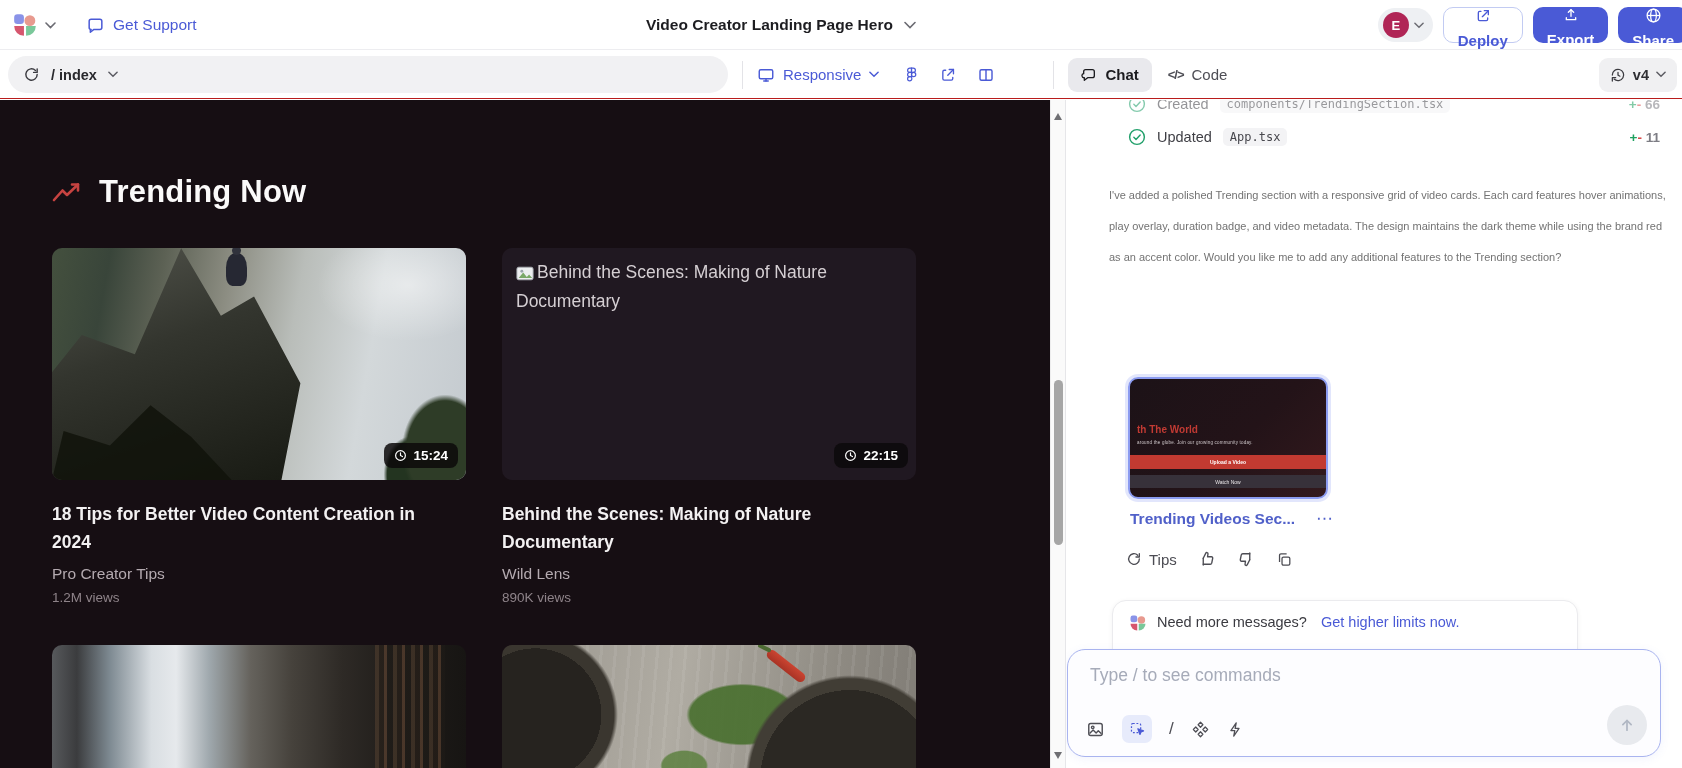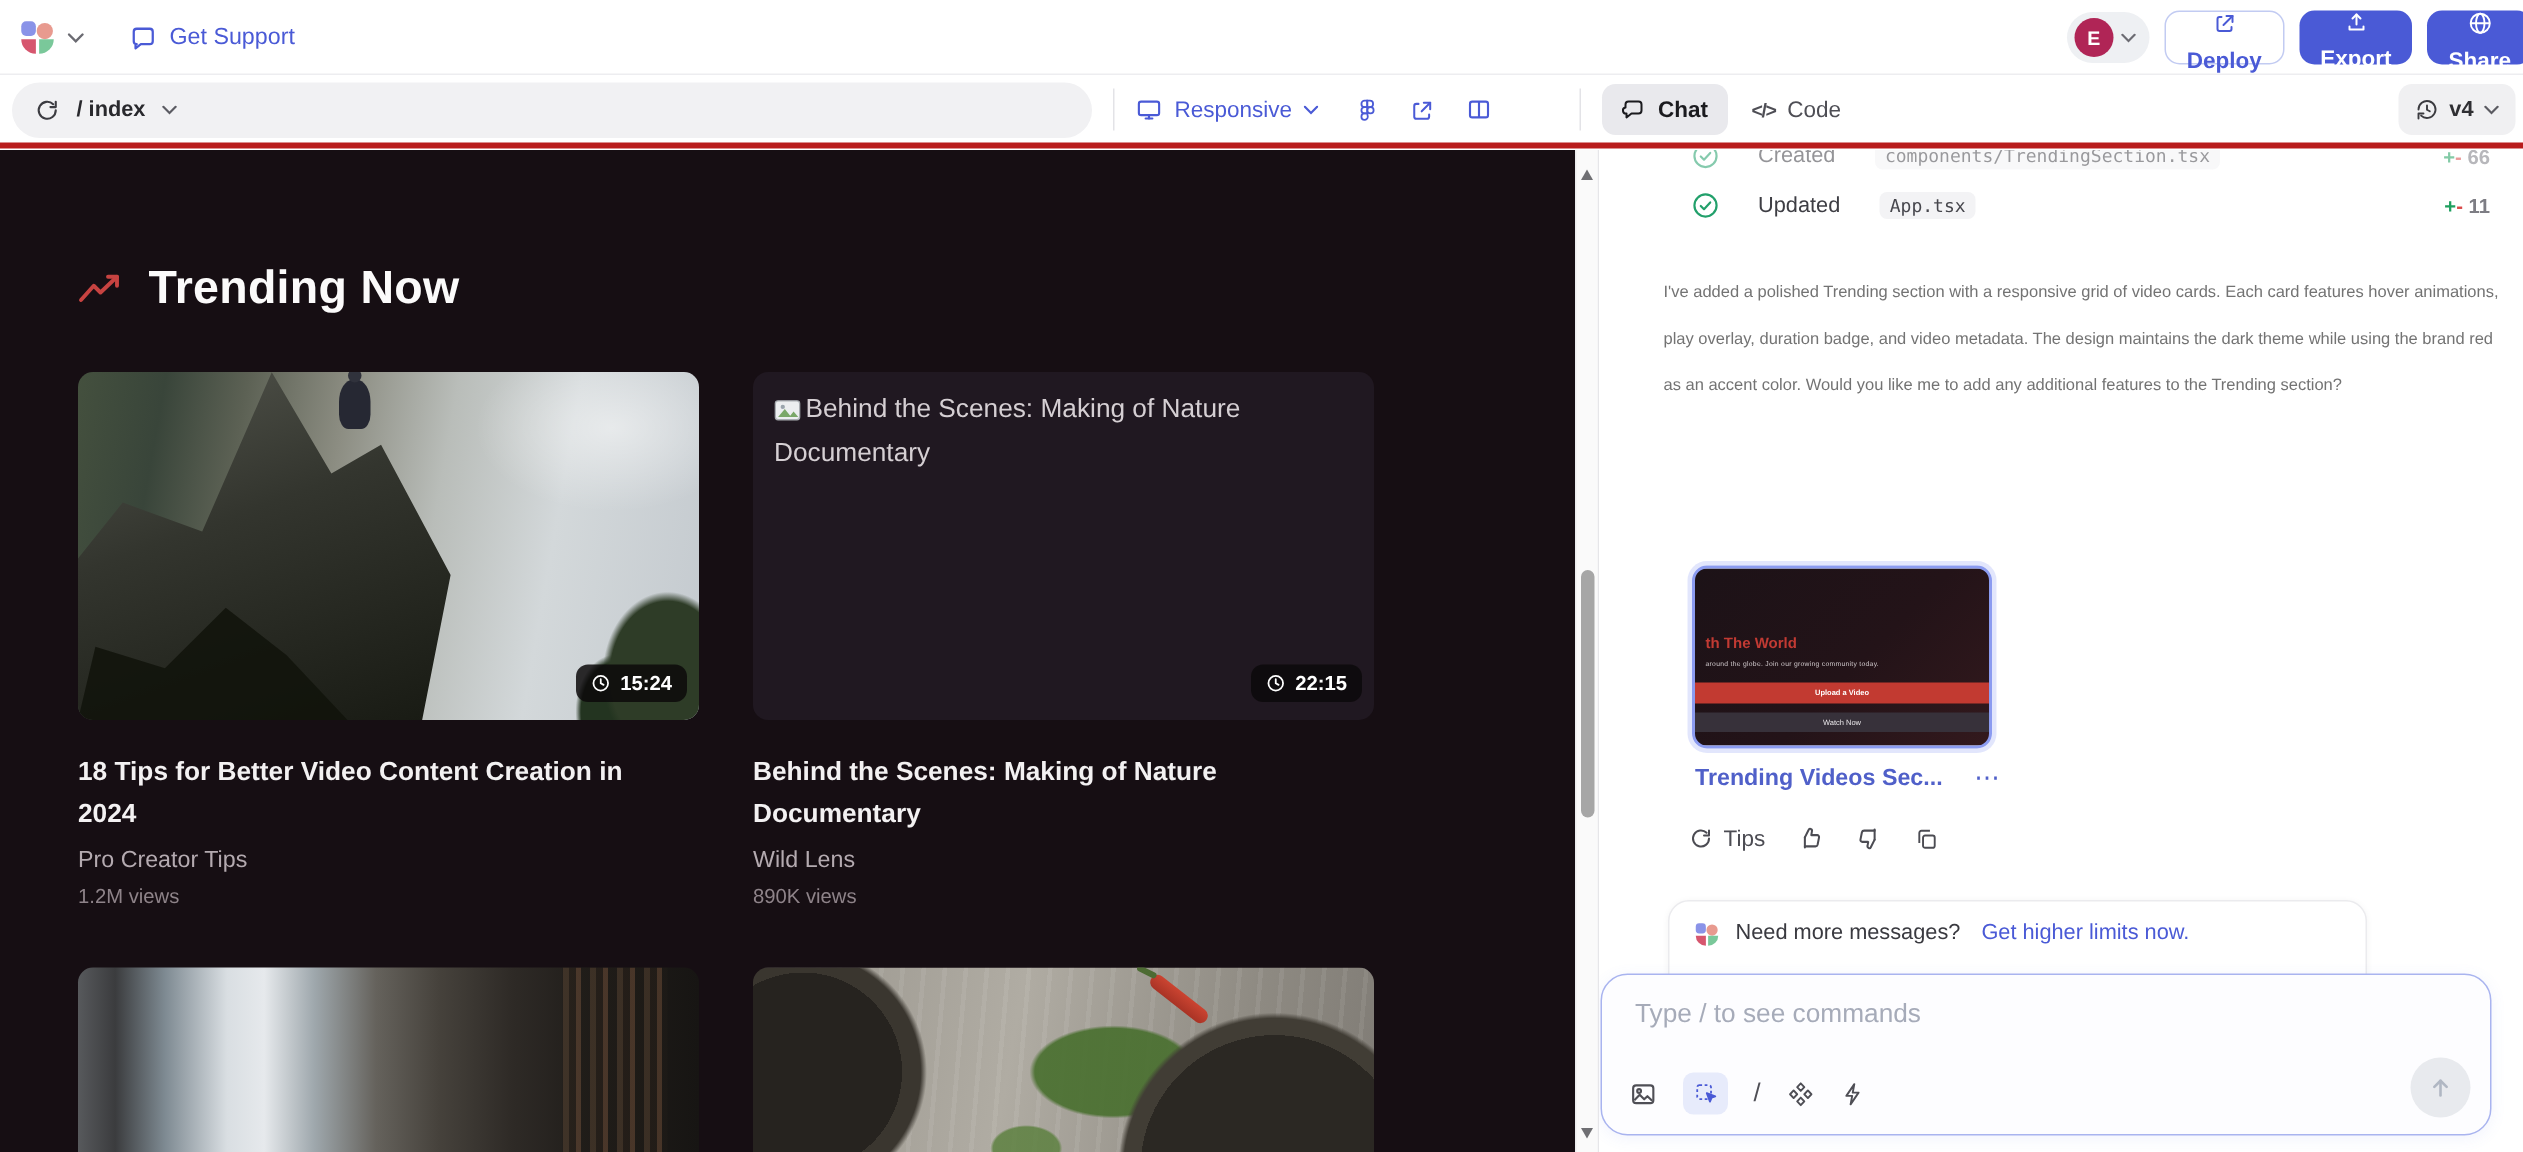--- a/index.html
+++ b/index.html
@@ -24,21 +24,21 @@
                  padding:4px 9px 4px 5px; cursor:pointer; }
   .avatar { width:26px; height:26px; border-radius:50%; background:#b02556; color:#fff;
             font-weight:700; font-size:13px; display:flex; align-items:center; justify-content:center; }
   .btn { display:flex; align-items:center; gap:8px; height:36px; padding:0 14px;
          border-radius:10px; font-size:15px; font-weight:600; cursor:pointer;flex-direction:column; }
   .btn-outline { background:#fff; border:1px solid #c2cbf2; color:#4a5ad6; }
   .btn-fill { background:#4a5ad6; border:none; color:#fff; }
 
   
   .toolbar { position:absolute; top:51px; left:0; right:0; height:48px; background:#fff;
-             border-bottom:4px solid #b91c1c; display:flex; align-items:center; z-index:5; }
+             border-bottom:1px solid #b91c1c; display:flex; align-items:center; z-index:5; }
   .url-pill { margin-left:8px; width:720px; height:37px; background:#f1f1f3; border-radius:19px;
               display:flex; align-items:center; gap:11px; padding:0 15px; cursor:text; }
   .url-text { font-size:14.5px; font-weight:700; color:#29292d; }
   .vdiv { width:1px; height:28px; background:#e3e3e7; margin:0 14px; }
   .resp-group { display:flex; align-items:center; gap:8px; color:#4a5ad6; font-size:15px; font-weight:500; cursor:pointer; }
   .tool-icons { display:flex; align-items:center; gap:20px; margin-left:24px; }
   .tool-icons > span { cursor:pointer; }
   .vdiv2 { margin-left:58px; }
   .tab-chat { display:flex; align-items:center; gap:8px; background:#e9e9ed; border-radius:9px;
               height:34px; padding:0 13px; font-size:15px; font-weight:600; color:#1b1b1f; cursor:pointer; }
@@ -106,21 +106,21 @@
               background:#a6a6a6; border-radius:5px; cursor:grab; }
   .arr-up, .arr-down { position:absolute; left:3px; width:0; height:0;
       border-left:4.5px solid transparent; border-right:4.5px solid transparent; cursor:pointer; }
   .arr-up { top:13px; border-bottom:7px solid #6f6f73; }
   .arr-down { bottom:9px; border-top:7px solid #6f6f73; }
 
   
   .chat { position:absolute; top:100px; left:1065px; right:0; bottom:0; background:#fff;
           border-left:1px solid #e6e6e9; overflow:hidden; }
   .events { position:absolute; top:-9px; left:62px; right:22px; }
-  .ev { display:flex; align-items:center; gap:26px; height:26px; margin-bottom:7px; }
+  .ev { display:flex; align-items:center; gap:11px; height:26px; margin-bottom:7px; }
   .ev-act { font-size:14.5px; color:#3e3e44; }
   .ev-file { font-family:"DejaVu Sans Mono",monospace; font-size:12px; background:#f3f3f5;
              border-radius:5px; padding:2px 7px; color:#47474d; }
   .ev-diff { margin-left:auto; font-size:13.5px; color:#7d7d84; font-weight:600; }
   .plus { color:#1fa05f; } .minus { color:#d94848; }
   .faded { opacity:.55; }
 
   .msg { position:absolute; top:80px; left:43px; width:562px;
          font-size:11px; line-height:31px; color:#737373; }
 
@@ -187,20 +187,28 @@
       <div class="get-support">
         <span>
           <svg width="19" height="19" viewBox="0 0 24 24" fill="none" stroke="#4a5ad6" stroke-width="1.9" stroke-linejoin="round">
             <path d="M4 6.5A2.5 2.5 0 0 1 6.5 4h11A2.5 2.5 0 0 1 20 6.5v8a2.5 2.5 0 0 1-2.5 2.5H10l-4.5 3.5V17H6.5A2.5 2.5 0 0 1 4 14.5z"></path>
           </svg>
         </span>
         <span>Get Support</span>
       </div>
     </div>
 
+    <div class="tb-title">
+      <span>Video Creator Landing Page Hero</span>
+      <span>
+        <svg width="12" height="8" viewBox="0 0 12 8">
+            <path d="M1 1.5L6 6.5 11 1.5" fill="none" stroke="#6b6b72" stroke-width="1.6" stroke-linecap="round"></path>
+          </svg>
+      </span>
+    </div>
 
     <div class="tb-right">
       <div class="avatar-pill">
         <span class="avatar">E</span>
         <span>
           <svg width="10" height="7" viewBox="0 0 11 7">
               <path d="M1 1l4.5 4.5L10 1" fill="none" stroke="#6b6b72" stroke-width="1.6" stroke-linecap="round"></path>
             </svg>
         </span>
       </div>

